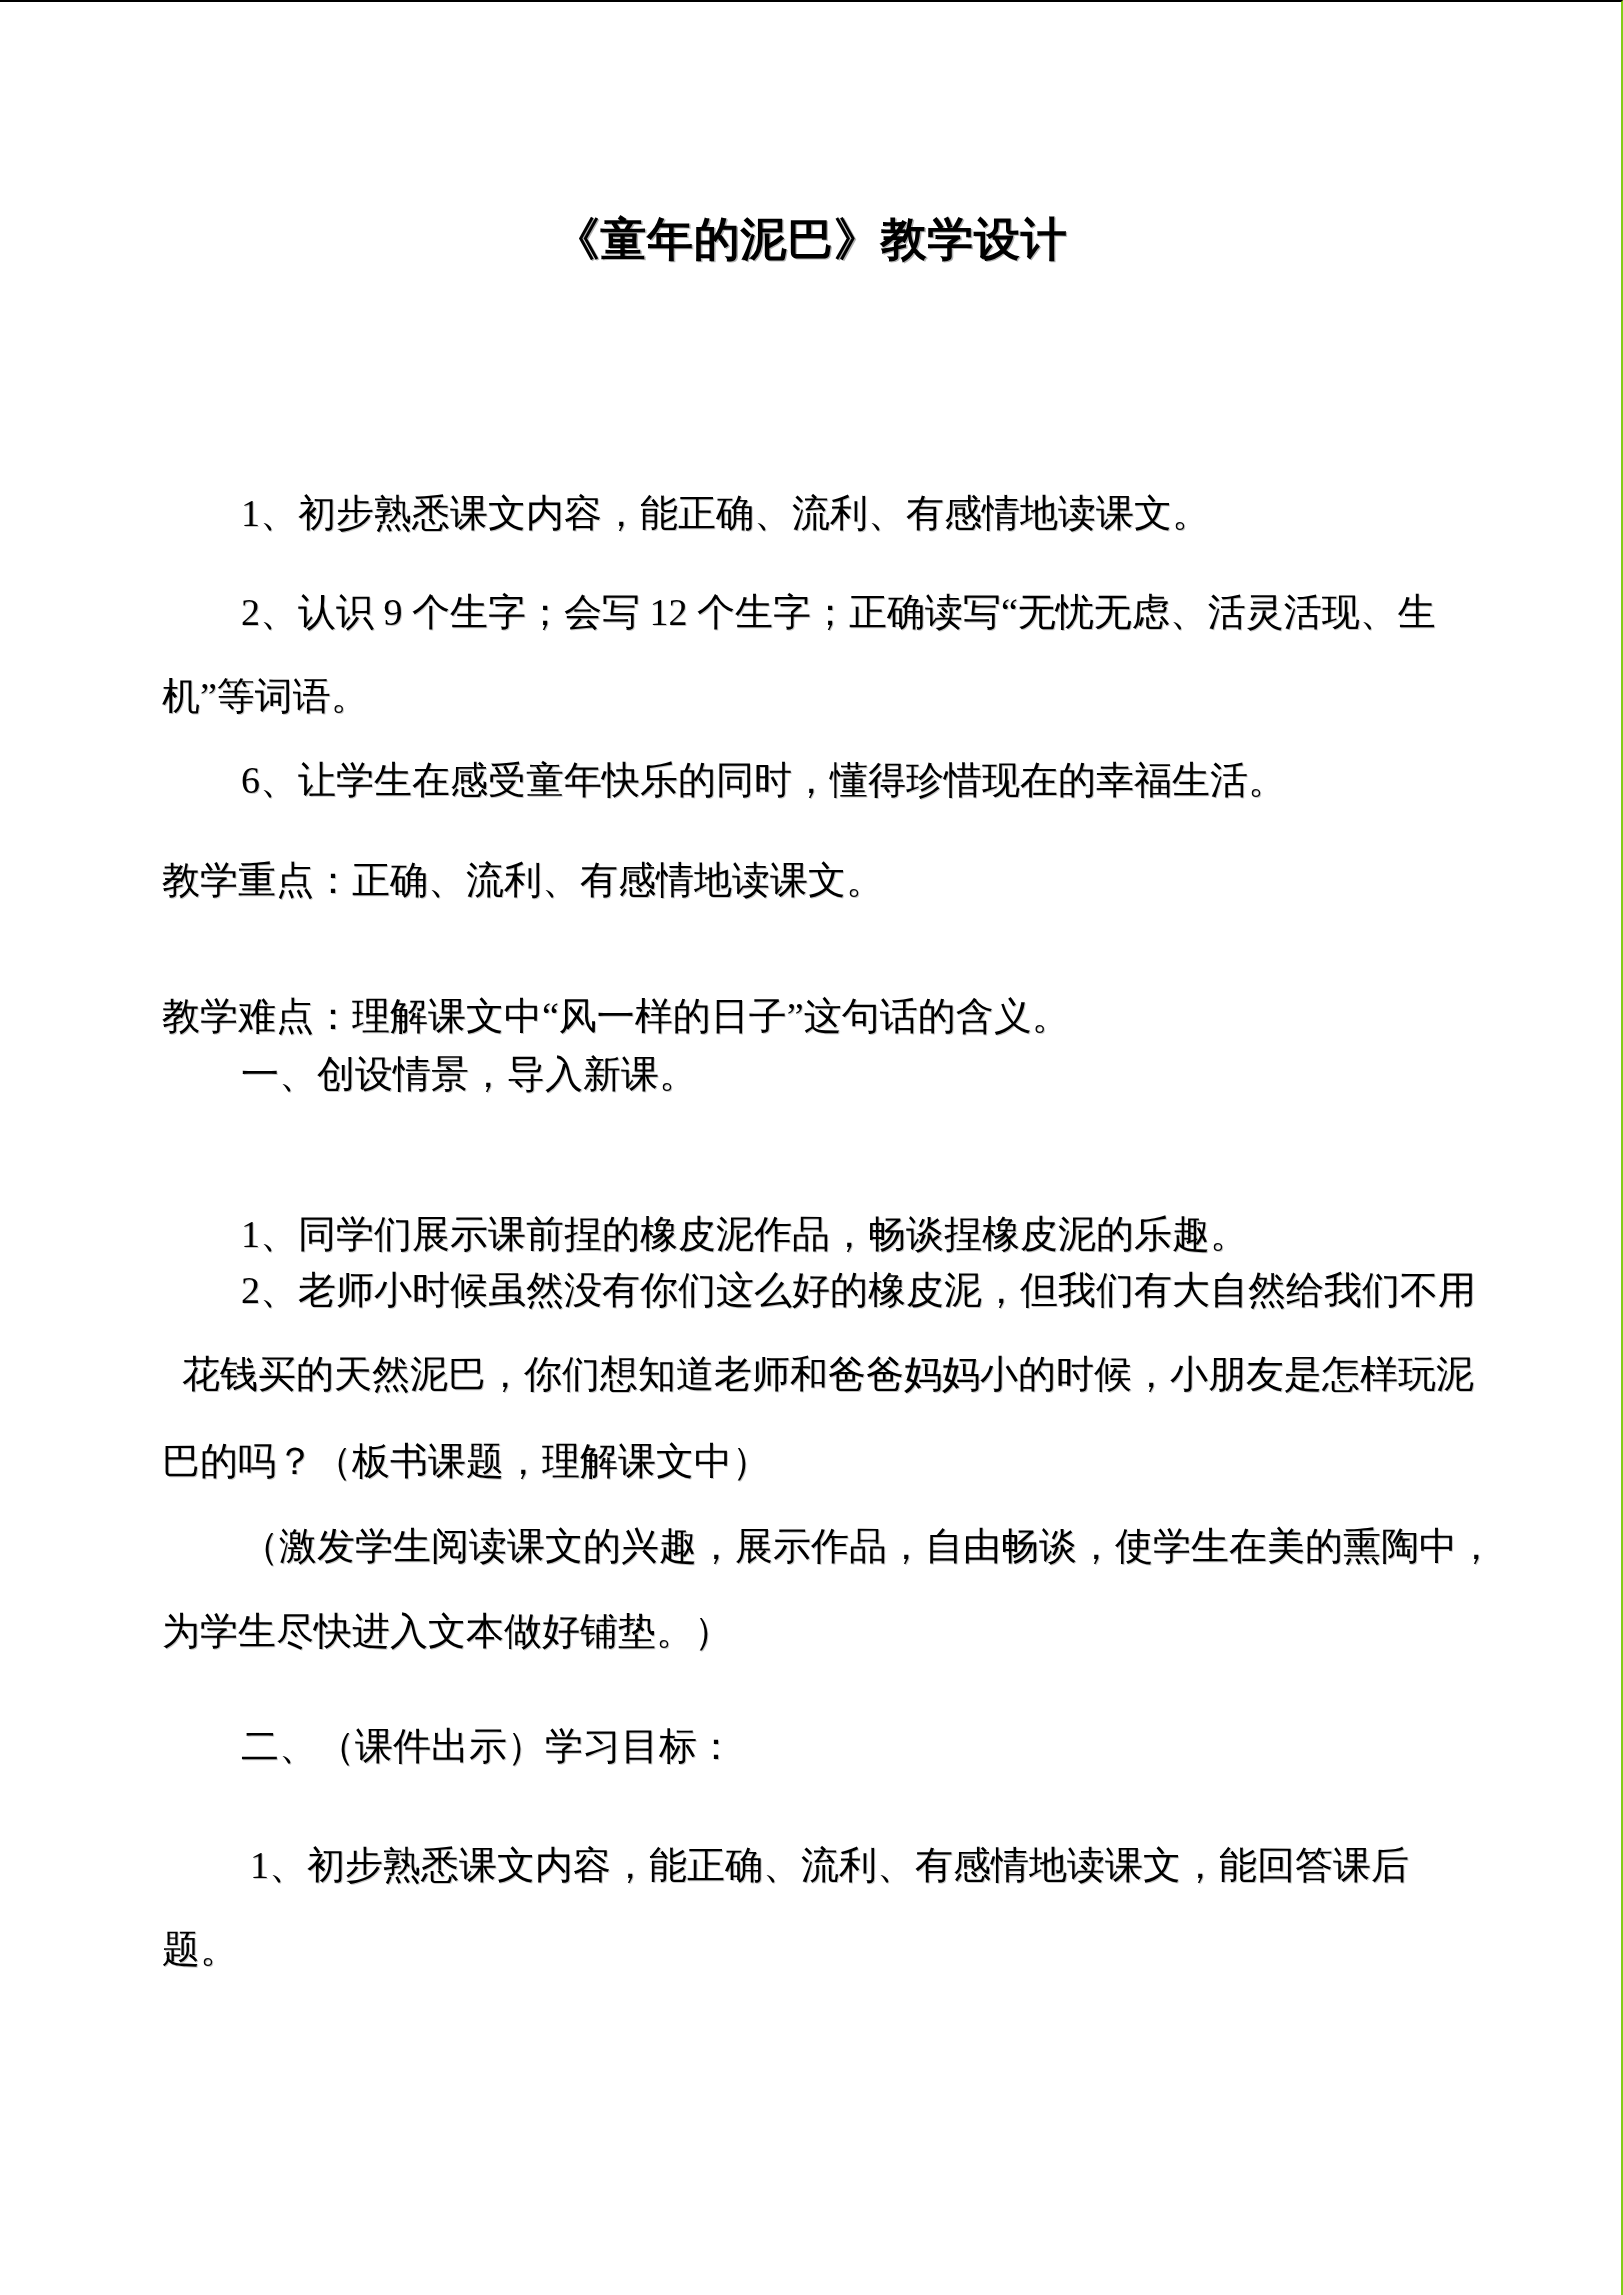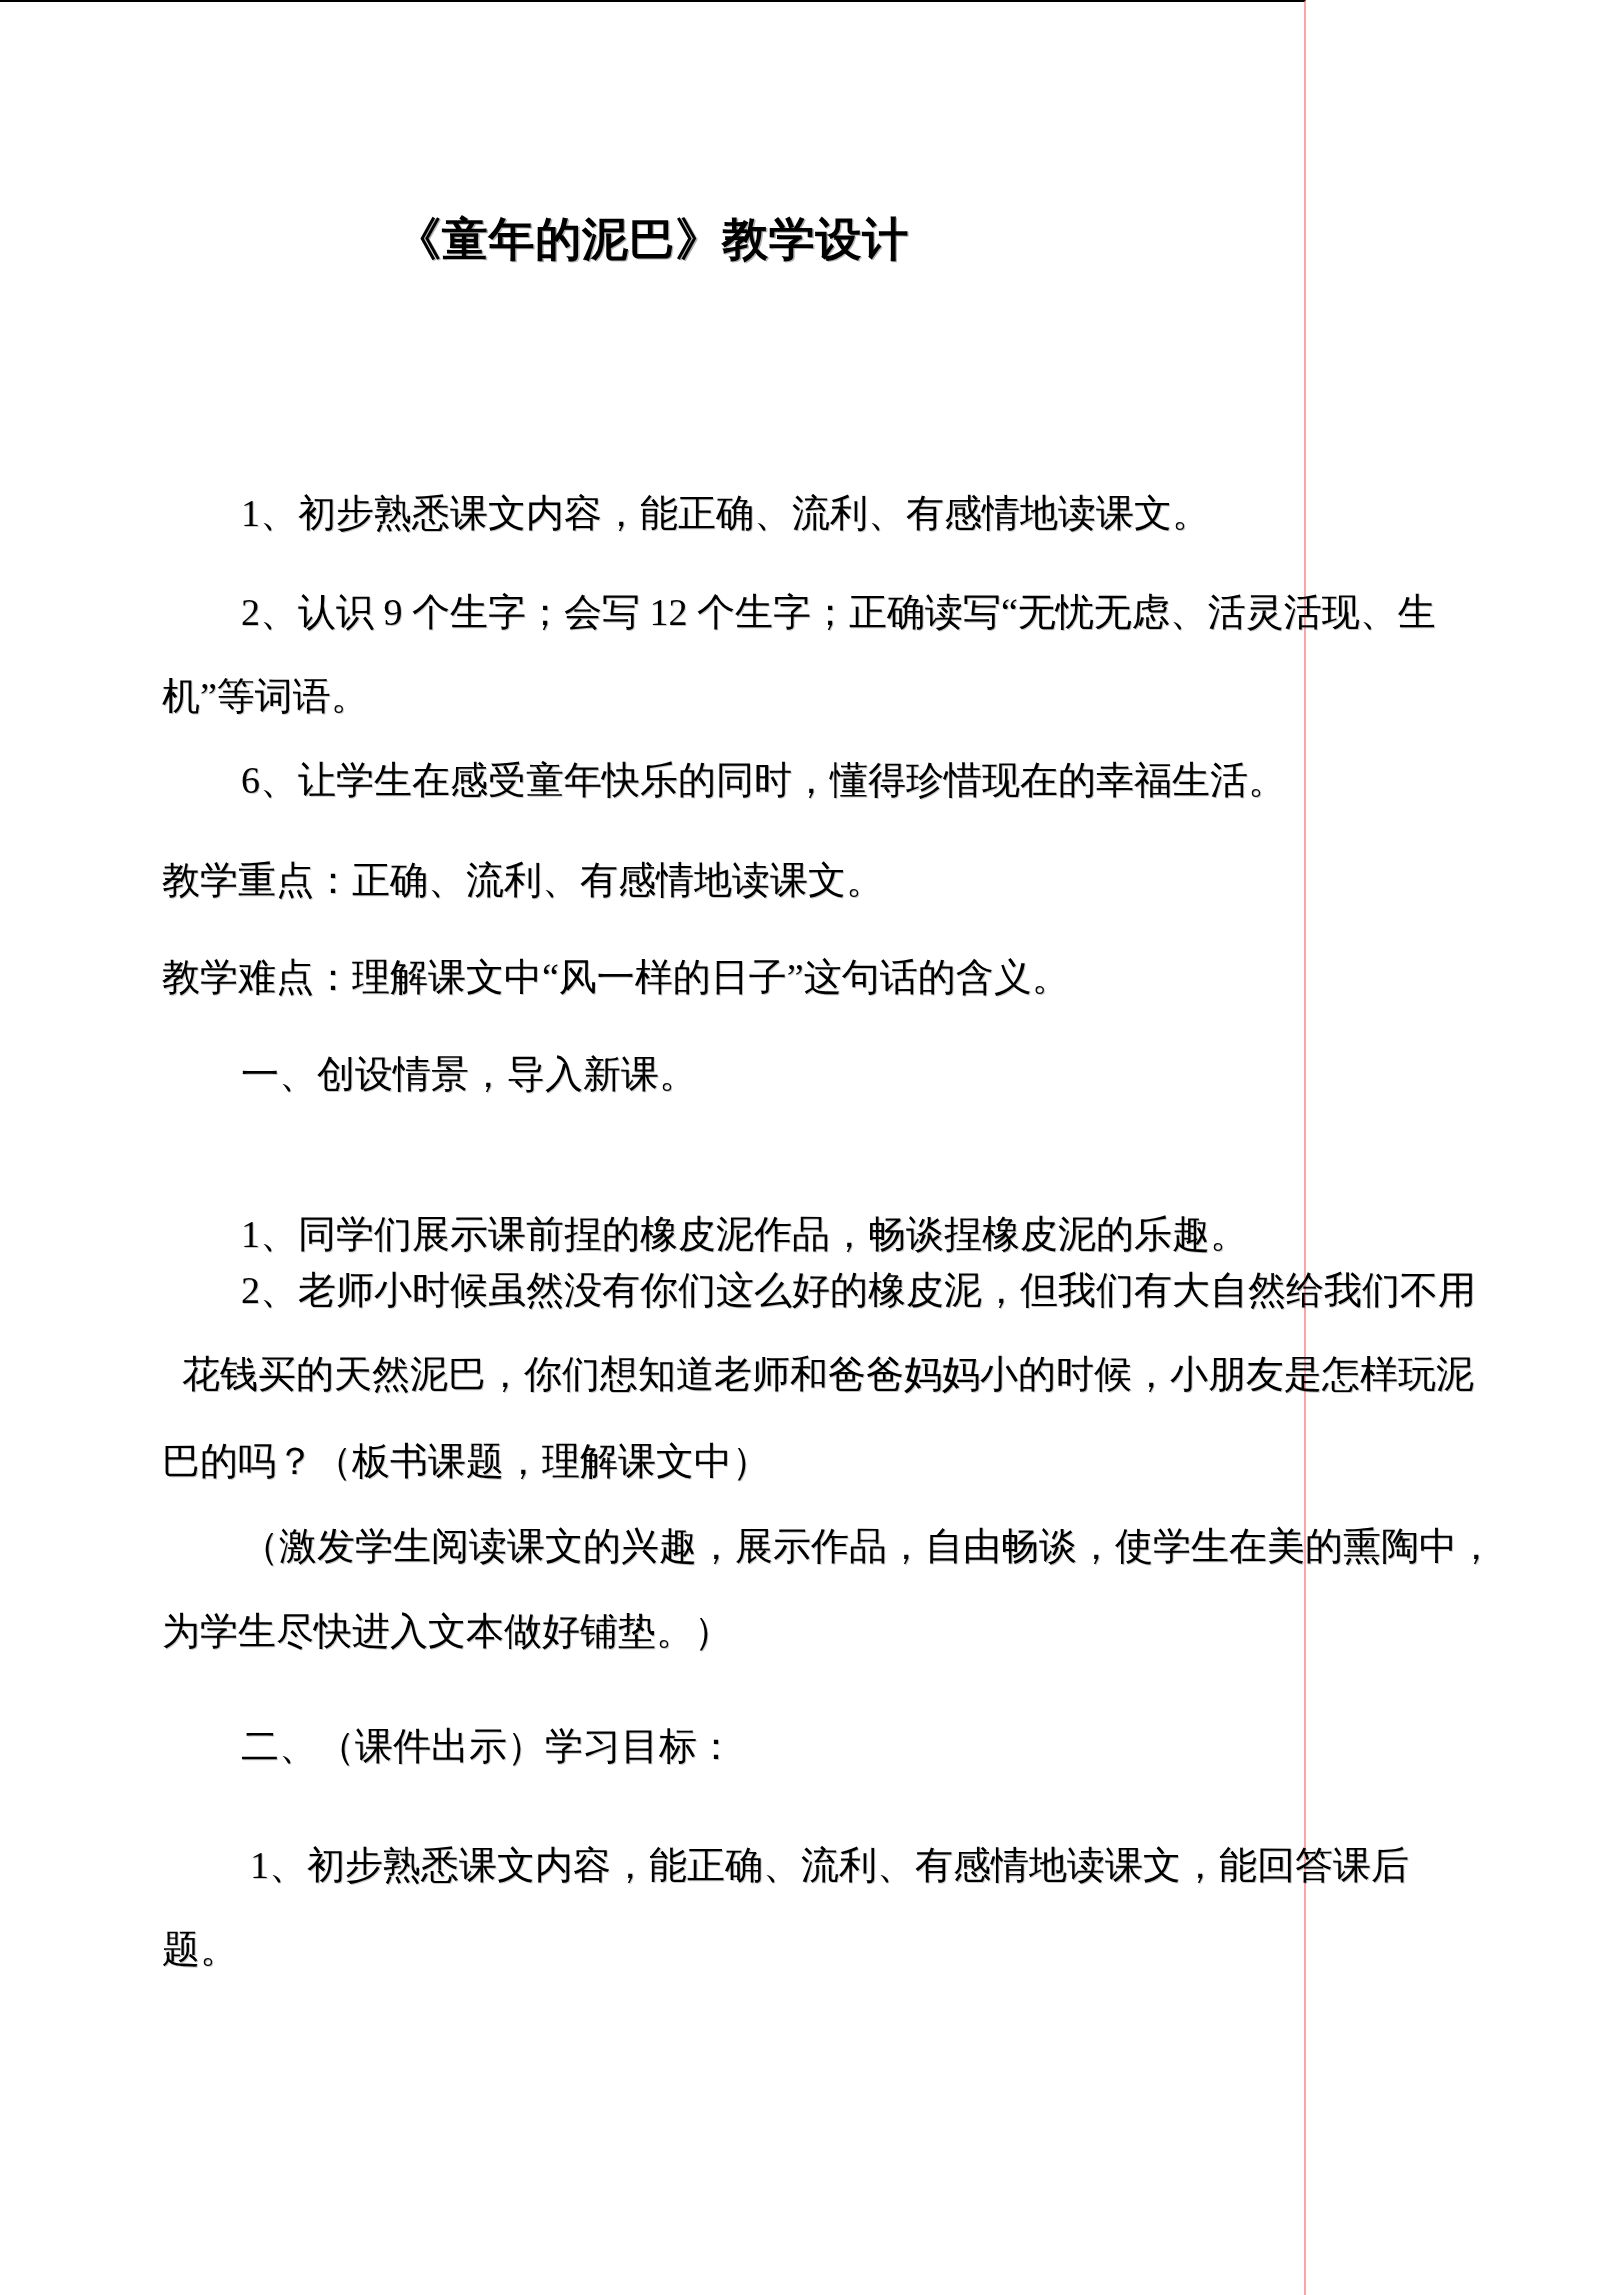--- a/index.html
+++ b/index.html
@@ -5,24 +5,24 @@
   html,body{margin:0;padding:0;}
   body{
     width:1623px;height:2295px;
     background:#ffffff;
     font-family:"Liberation Serif","DejaVu Serif",serif;
     color:#000;
     overflow:hidden;
   }
   .page{
     position:relative;
-    width:1306px;height:2295px;
+    width:1623px;height:2295px;
     background:#ffffff;
     border-top:2px solid #000;
-    border-right:2px solid #fca5a5;
+    border-right:2px solid #84cc16;
     box-sizing:border-box;
   }
   .doc-title{
     position:absolute;
     top:205px;left:0;width:100%;
     text-align:center;
     font-size:46px;
     line-height:65px;
     font-weight:bold;
     letter-spacing:0.7px;
@@ -34,21 +34,21 @@
     font-size:38px;
     line-height:85px;
     white-space:pre;
     text-shadow:1px 1px 0 rgba(0,0,0,0.22);
   }
   .m  {left:162px;}   
   .ind{left:241px;}   
   .ind2{left:250px;text-align:center;}  
   .y543 {top:370px;}  .y688 {top:469px;}  .y833 {top:568px;}
   .y956 {top:652px;}  .y1079{top:736px;} .y1226{top:836px;}
-  .y1369{top:933px;text-align:right;} .y1511{top:1030px;} .y1656{top:1190px;}
+  .y1369{top:972px;text-align:right;} .y1511{top:1030px;} .y1656{top:1190px;}
   .y1828{top:1246px;} .y1951{top:1330px;margin-left:20px;} .y2079{top:1417px;}
   .y2203{top:1502px;} .y2328{top:1587px;} .y2496{top:1702px;}
   .y2671{top:1821px;} .y2794{top:1905px;}
 </style>
 </head>
 <body>
 
 <div class="page">
 
   <div class="doc-title">《童年的泥巴》教学设计</div>

